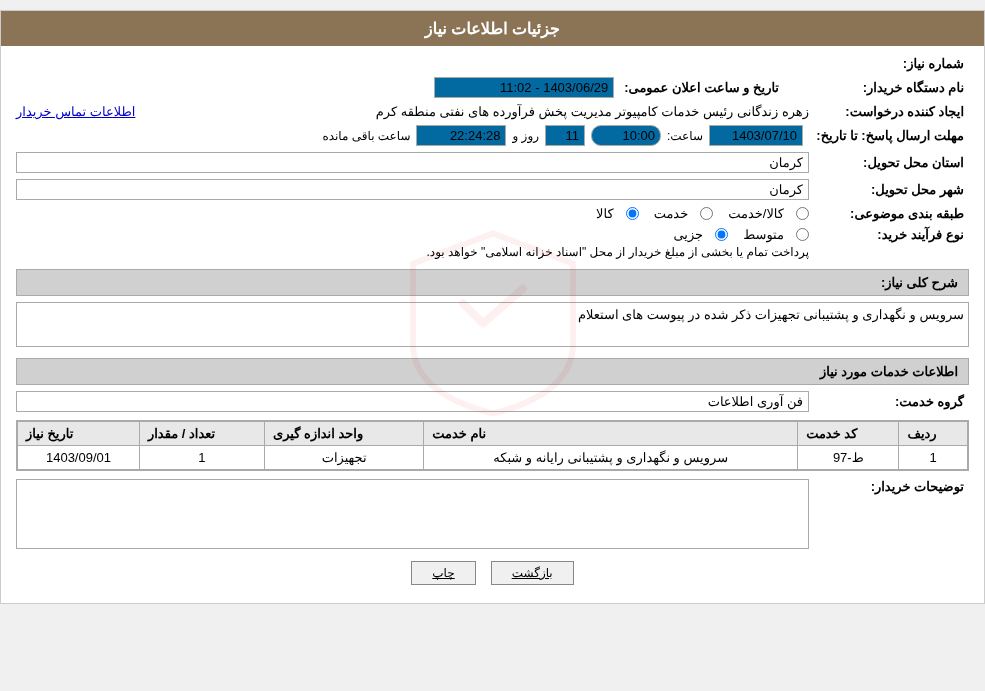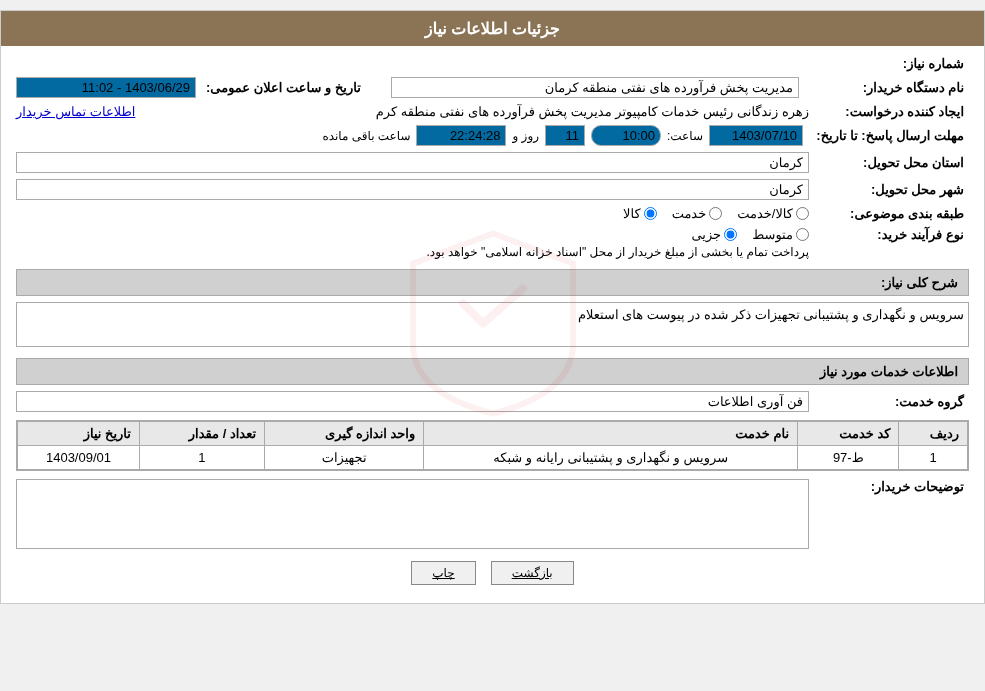--- a/index.html
+++ b/index.html
@@ -66,21 +66,21 @@
     }
     .radio-group {
       display: flex;
       gap: 15px;
       align-items: center;
       direction: rtl;
     }
     .radio-item {
       display: flex;
       align-items: center;
-      gap: 3px;
+      gap: 12px;
     }
     .section-header {
       background: #d0d0d0;
       font-weight: bold;
       padding: 5px 10px;
       margin: 10px 0 6px 0;
       border: 1px solid #aaa;
       color: #000;
       direction: rtl;
     }
@@ -90,21 +90,21 @@
     }
     table {
       width: 100%;
       border-collapse: collapse;
       direction: rtl;
     }
     table th {
       background: #e8e8e8;
       border: 1px solid #aaa;
       padding: 4px 8px;
-      text-align: right;
+      text-align: left;
       font-weight: bold;
     }
     table td {
       border: 1px solid #aaa;
       padding: 4px 8px;
       text-align: center;
     }
     .textarea-box {
       border: 1px solid #aaa;
       background: #fff;
@@ -171,21 +171,20 @@
         <path d="M70 80 L90 100 L130 65" stroke="#cc0000" stroke-width="8" fill="none" stroke-linecap="round" stroke-linejoin="round" opacity="0.4"></path>
       </svg>
     </div>
 
     <div class="row">
       <span class="label">شماره نیاز:</span>
     </div>
 
     <div class="row" style="gap:10px;">
       <span class="label">نام دستگاه خریدار:</span>
-      <div class="value-box" style="flex:2;">مدیریت پخش فرآورده های نفتی منطقه کرمان</div>
       <span class="label" style="min-width:auto; margin-right:15px;">تاریخ و ساعت اعلان عمومی:</span>
       <div class="value-box-inline" style="width:180px;">1403/06/29 - 11:02</div>
     </div>
 
     <div class="row">
       <span class="label">ایجاد کننده درخواست:</span>
       <span style="flex:1; text-align:right;">زهره زندگانی رئیس خدمات کامپیوتر مدیریت پخش فرآورده های نفتی منطقه کرم</span>
       <span class="link-blue" style="margin-right:5px; white-space:nowrap;">اطلاعات تماس خریدار</span>
     </div>
 

